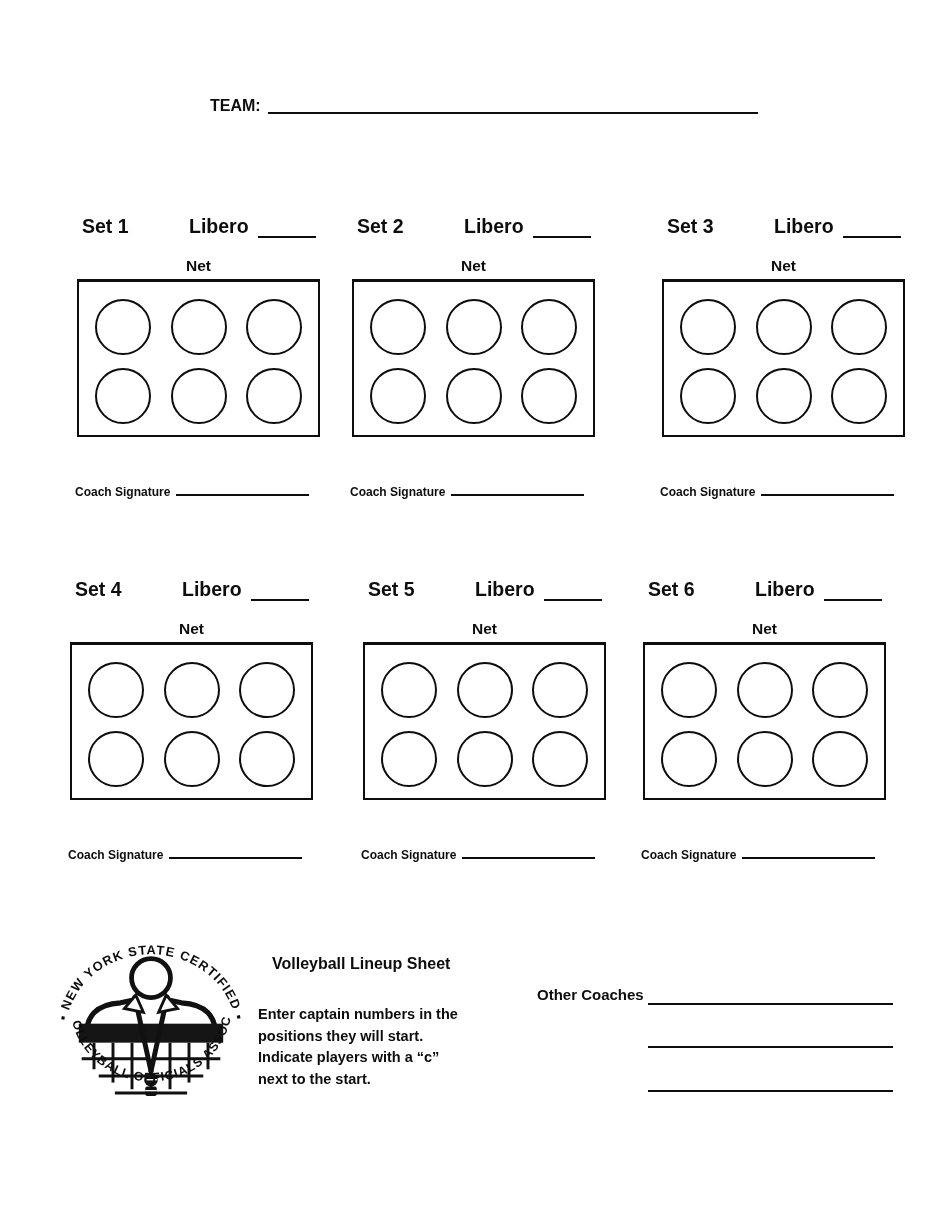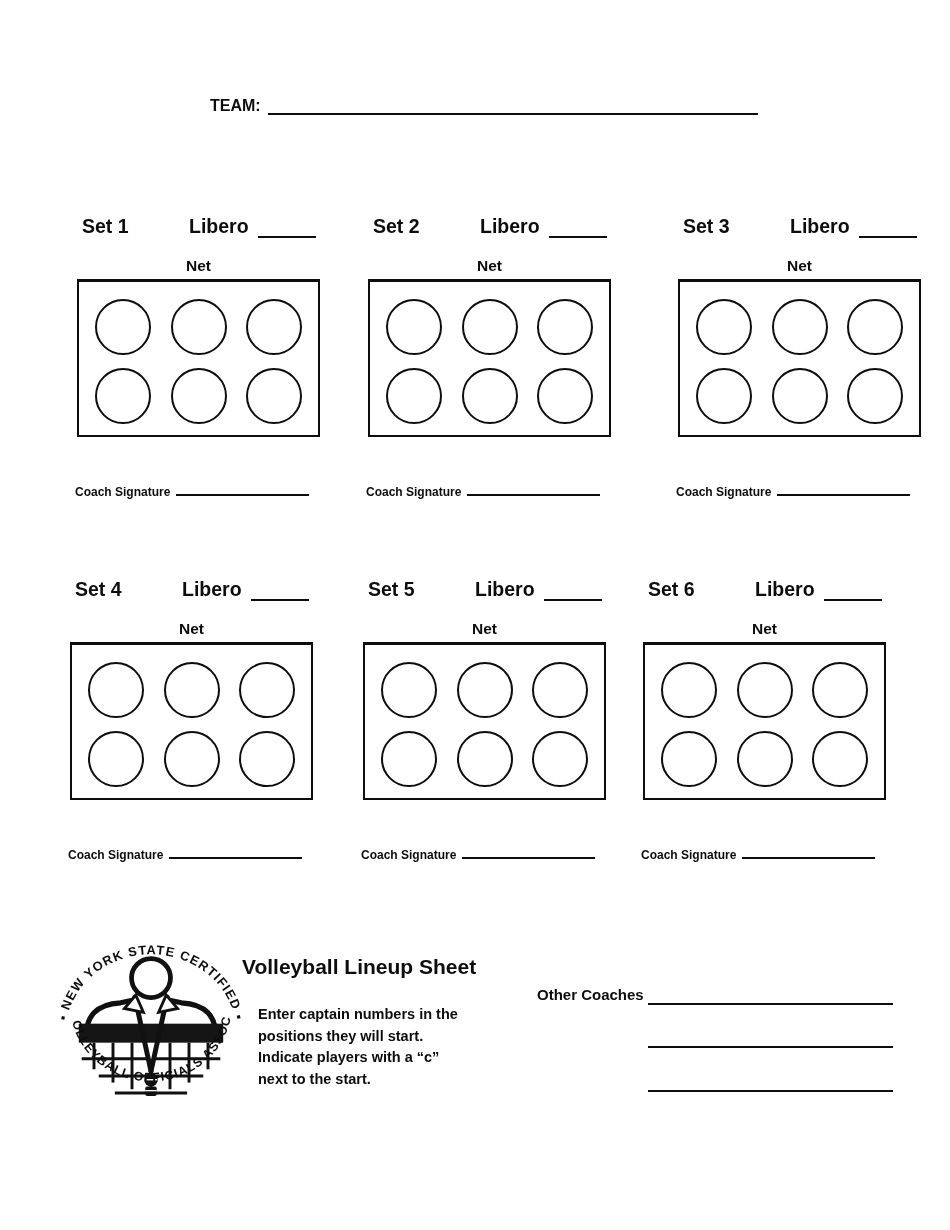--- a/index.html
+++ b/index.html
@@ -6,28 +6,28 @@
   body {
     width:950px; height:1230px; position:relative; background:#ffffff;
     font-family:"Liberation Sans", sans-serif; font-weight:bold; color:#0d0d0d;
     overflow:hidden;
   }
 
   
   .blank { display:inline-block; border-bottom:2.2px solid #0d0d0d; height:0.95em; }
 
   
-  .team-row { position:absolute; left:210px; top:97px; display:flex; align-items:center; font-size:16px; }
+  .team-row { position:absolute; left:210px; top:97px; display:flex; align-items:flex-start; font-size:16px; }
   .team-blank { width:490px; margin-left:7px; }
 
   
   .set { position:absolute; width:243px; }
   .s1 { left:77px;  top:215px; }
-  .s2 { left:368px; top:215px; }
-  .s3 { left:678px; top:215px; }
+  .s2 { left:352px; top:215px; }
+  .s3 { left:662px; top:215px; }
   .s4 { left:70px;  top:578px; }
   .s5 { left:363px; top:578px; }
   .s6 { left:643px; top:578px; }
 
   .set .header { position:relative; height:26px; font-size:19.5px; }
   .set .set-label { position:absolute; left:5px; top:0; }
   .set .libero-group { position:absolute; left:112px; top:0; display:flex; align-items:flex-end; }
   .libero-blank { width:58px; margin-left:9px; border-bottom-width:2.6px; }
 
   .net-label { margin-top:15px; height:20px; line-height:20px; text-align:center; font-size:15.5px; }
@@ -43,21 +43,21 @@
     box-sizing:border-box; width:56px; height:56px; border:2.6px solid #0d0d0d;
     border-radius:50%; text-align:center; line-height:51px; font-size:18px; background:#fff;
   }
 
   .signature { margin-top:46px; margin-left:-2px; font-size:12px; display:flex; align-items:baseline; white-space:nowrap; }
   .sig-blank { width:133px; margin-left:6px; }
 
   
   .logo { position:absolute; left:56px; top:940px; }
   .logo-arc { font-weight:bold; fill:#0d0d0d; letter-spacing:1.2px; }
-  .footer-title { position:absolute; left:242px; top:955px; font-size:21px; }
+  .footer-title { position:absolute; left:272px; top:955px; font-size:16px; }
   .instructions { position:absolute; left:258px; top:1004px; font-size:14.5px; line-height:21.5px; }
   .oc-label { position:absolute; left:537px; top:986px; font-size:15px; }
   .oc-line { position:absolute; left:648px; width:245px; height:17px; border-bottom:2.2px solid #0d0d0d; }
   .oc1 { top:986px; } .oc2 { top:1029px; } .oc3 { top:1073px; }
 </style>
 </head>
 <body>
 
 <div class="team-row">
   <span>TEAM:</span>

